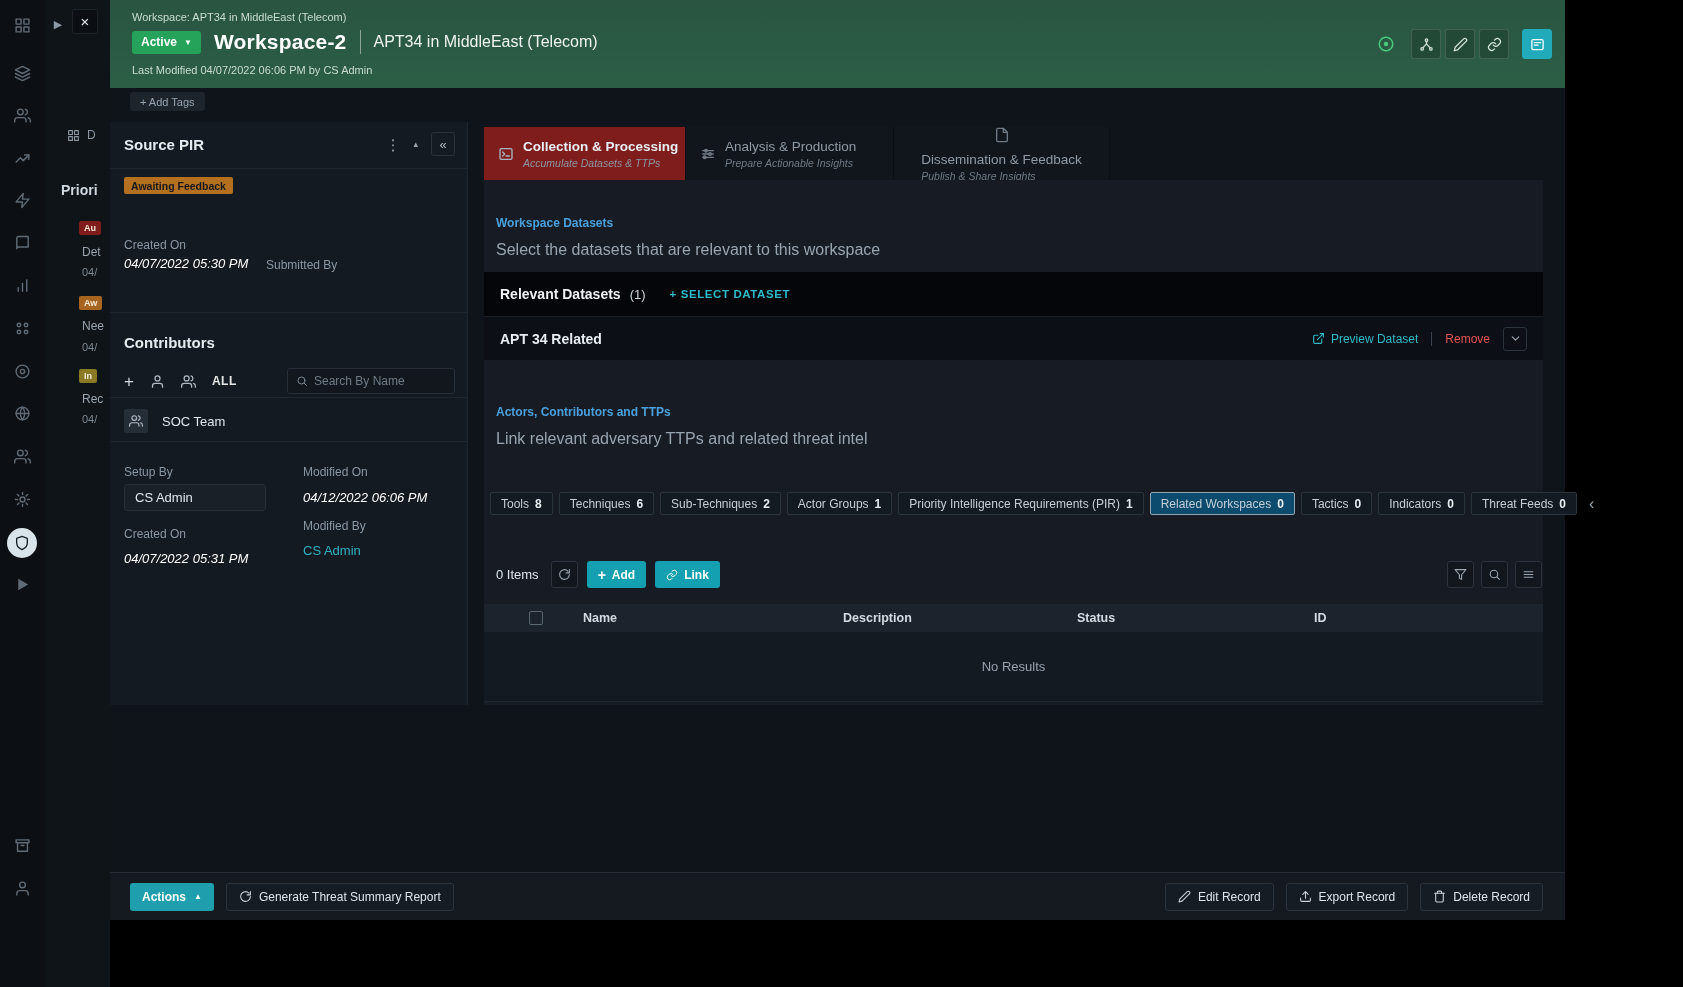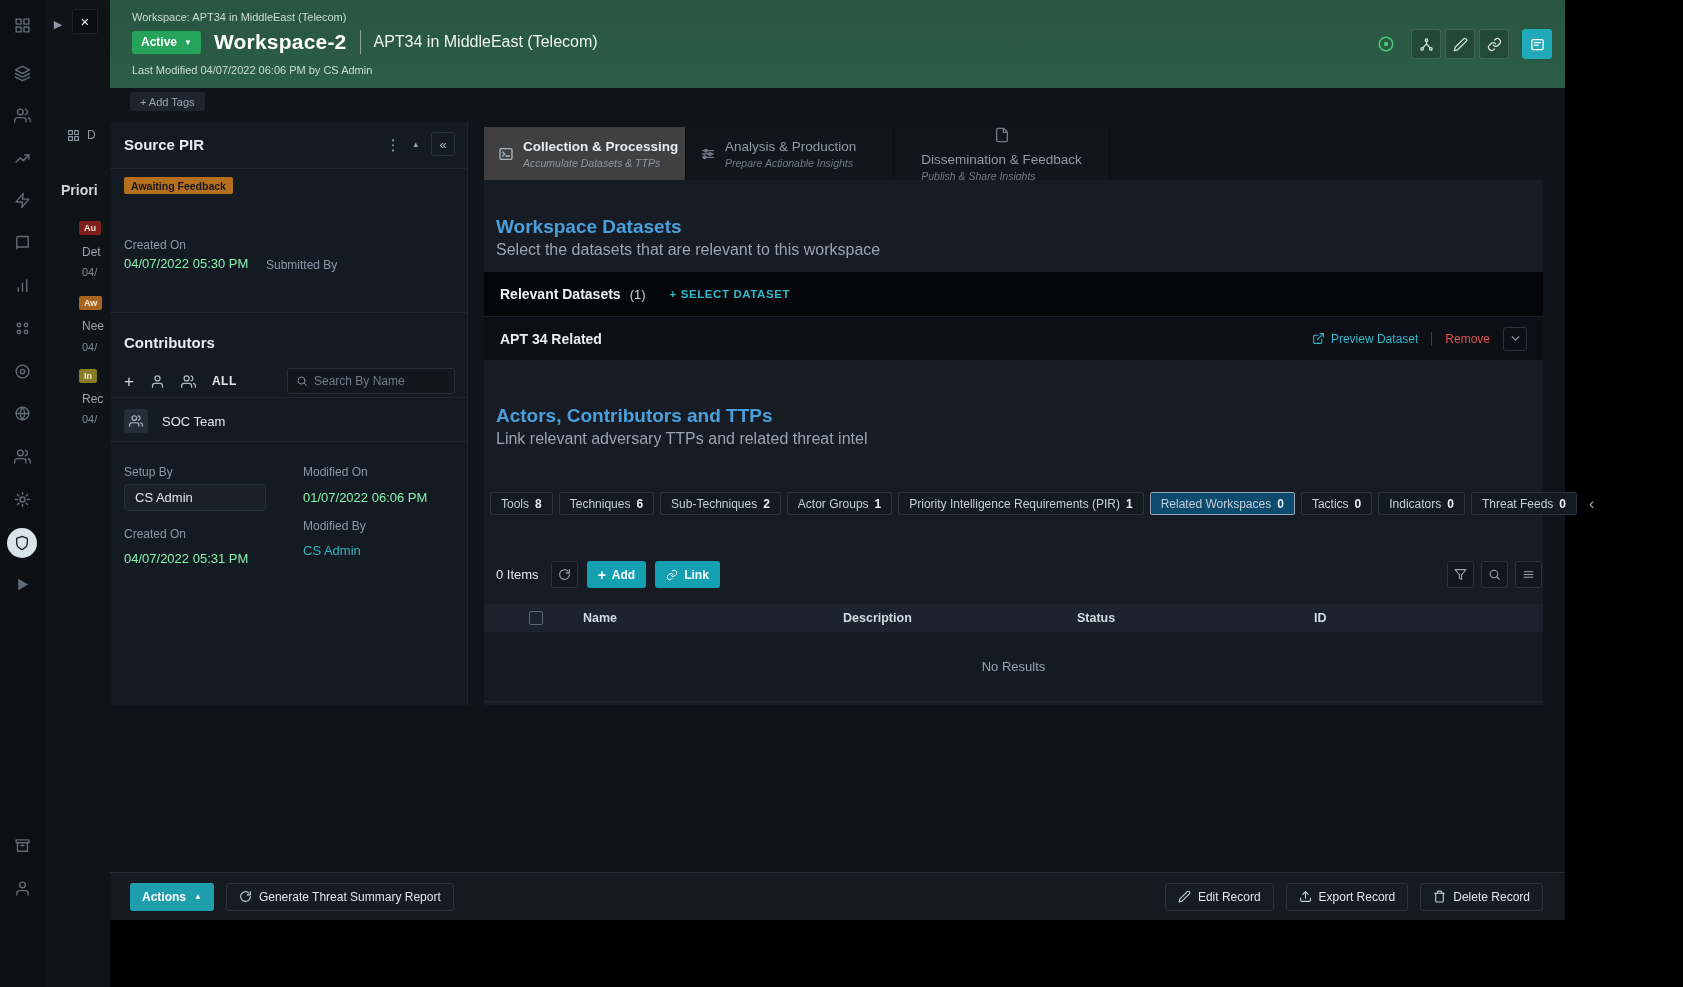--- a/index.html
+++ b/index.html
@@ -59,21 +59,21 @@
   .sb-div { position:absolute; left:0; width:100%; height:1px; background:#20262e; }
   .sb-head { position:absolute; left:14px; top:8px; right:12px; height:28px; display:flex; align-items:center; }
   .sb-title { font-size:15px; font-weight:bold; color:#e6ebf0; }
   .sb-head-ics { margin-left:auto; display:flex; align-items:center; gap:13px; }
   .kebab { background:none; border:none; color:#9aa6b2; font-size:15px; cursor:pointer; line-height:1; }
   .caret-up { background:none; border:none; color:#9aa6b2; font-size:9px; cursor:pointer; line-height:1; }
   .collapse-btn { width:24px; height:24px; background:#151b22; border:1px solid #2a323d; border-radius:3px; color:#aeb9c4; font-size:13px; line-height:1; cursor:pointer; }
   .pir-badge { position:absolute; left:14px; top:55px; height:17px; display:inline-flex; align-items:center; padding:0 7px; background:#b5701f; border-radius:2px; color:#14181d; font-size:10.5px; font-weight:bold; }
   .pir-name { position:absolute; left:14px; top:80px; width:332px; font-size:13px; line-height:1.35; color:#dfe6ec; }
   .lbl { font-size:12px; color:#8a97a5; }
-  .val { font-size:13px; color:#86efac; }
+  .val { font-size:13px; color:#ffffff;font-style:italic; }
   .pir-created-lbl { position:absolute; left:14px; top:116px; }
   .pir-created-val { position:absolute; left:14px; top:134px; }
   .pir-submitted-lbl { position:absolute; left:156px; top:136px; }
   .contrib-title { position:absolute; left:14px; top:212px; font-size:15px; font-weight:bold; color:#e6ebf0; }
   .contrib-row { position:absolute; left:14px; top:246px; right:12px; height:26px; display:flex; align-items:center; gap:16px; }
   .cicon { background:none; border:none; color:#aeb9c4; cursor:pointer; display:flex; align-items:center; }
   .cicon svg { width:15px; height:15px; }
   .cplus { font-size:17px; line-height:1; color:#cfd6dd; }
   .call { background:none; border:none; color:#e5e5e5; font-size:12px; font-weight:bold; letter-spacing:.5px; cursor:pointer; }
   .csearch { margin-left:auto; width:168px; height:26px; background:#12171e; border:1px solid #262e38; border-radius:3px; display:flex; align-items:center; gap:6px; padding:0 8px; }
@@ -92,29 +92,29 @@
   .modby-lbl { position:absolute; left:193px; top:397px; }
   .creon-val2 { position:absolute; left:14px; top:429px; }
   .modby-link { position:absolute; left:193px; top:421px; font-size:13px; color:#2fb3c2; background:none; border:none; cursor:pointer; }
 
   
   .tabs { position:absolute; left:374px; top:127px; display:flex; height:53px; }
   .tab { display:flex; align-items:center; gap:9px; padding:0 14px; background:#11161c; border-right:1px solid #0b0e12; cursor:pointer; white-space:nowrap; }
   .tab svg { width:16px; height:16px; color:#6f7a86; flex:none; }
   .tab .tl { font-size:13.5px; color:#8f9aa6; }
   .tab .ts { font-size:10.5px; font-style:italic; color:#6f7a86; margin-top:3px; }
-  .tab.active { background:#404040; }
+  .tab.active { background:#7f1d1d; }
   .tab.active svg { color:#a9b6c2; }
   .tab.active .tl { color:#e8eef3; font-weight:bold; }
   .tab.active .ts { color:#8b96a2; }
   .tab1{width:202px;} .tab2{width:208px;} .tab3{width:216px;flex-direction:column;}
 
   
   .content { position:absolute; left:374px; top:180px; width:1059px; height:525px; background:#171c24; }
-  .h-blue { position:absolute; left:12px; font-size:19px; font-weight:bold; color:#4aa0dc; }
+  .h-blue { position:absolute; left:12px; font-size:12px; font-weight:bold; color:#4aa0dc; }
   .h-sub { position:absolute; left:12px; font-size:16px; color:#98a4b0; }
   .wd-title { top:36px; } .wd-sub { top:61px; }
   .blackpanel { position:absolute; left:0; top:92px; width:100%; height:88px; background:#04060a; }
   .bp-head { height:44px; display:flex; align-items:center; padding:0 16px; }
   .bp-title { font-size:14px; font-weight:bold; color:#eef2f6; }
   .bp-count { font-size:13px; color:#cdd5dd; margin-left:9px; }
   .bp-select { margin-left:24px; background:none; border:none; color:#2fb9c9; font-size:11.5px; font-weight:bold; letter-spacing:.6px; cursor:pointer; }
   .bp-row { height:44px; background:#0c1016; border-top:1px solid #1a2027; display:flex; align-items:center; padding:0 16px; }
   .ds-name { font-size:14px; font-weight:bold; color:#e8eef4; }
   .ds-actions { margin-left:auto; display:flex; align-items:center; gap:13px; }
@@ -367,21 +367,21 @@
             <path d="M16 3.13a4 4 0 0 1 0 7.75"></path>
           </svg>
         </span>
       <span class="soc-name">SOC Team</span>
     </div>
     <div class="sb-div" style="top:319px"></div>
 
     <span class="lbl setup-lbl">Setup By</span>
     <span class="lbl modon-lbl">Modified On</span>
     <input class="setup-input" type="text" readonly="" value="CS Admin" style="">
-    <span class="val modon-val">01/07/2022 06:06 PM</span>
+    <span class="val modon-val">04/12/2022 06:06 PM</span>
     <span class="lbl creon-lbl2">Created On</span>
     <span class="lbl modby-lbl">Modified By</span>
     <span class="val creon-val2">04/07/2022 05:31 PM</span>
     <button class="modby-link">CS Admin</button>
   </aside>
 
   <nav class="tabs">
     <div class="tab tab1 active">
       <svg viewBox="0 0 24 24">
           <rect x="3" y="4" width="18" height="16" rx="2"></rect>

